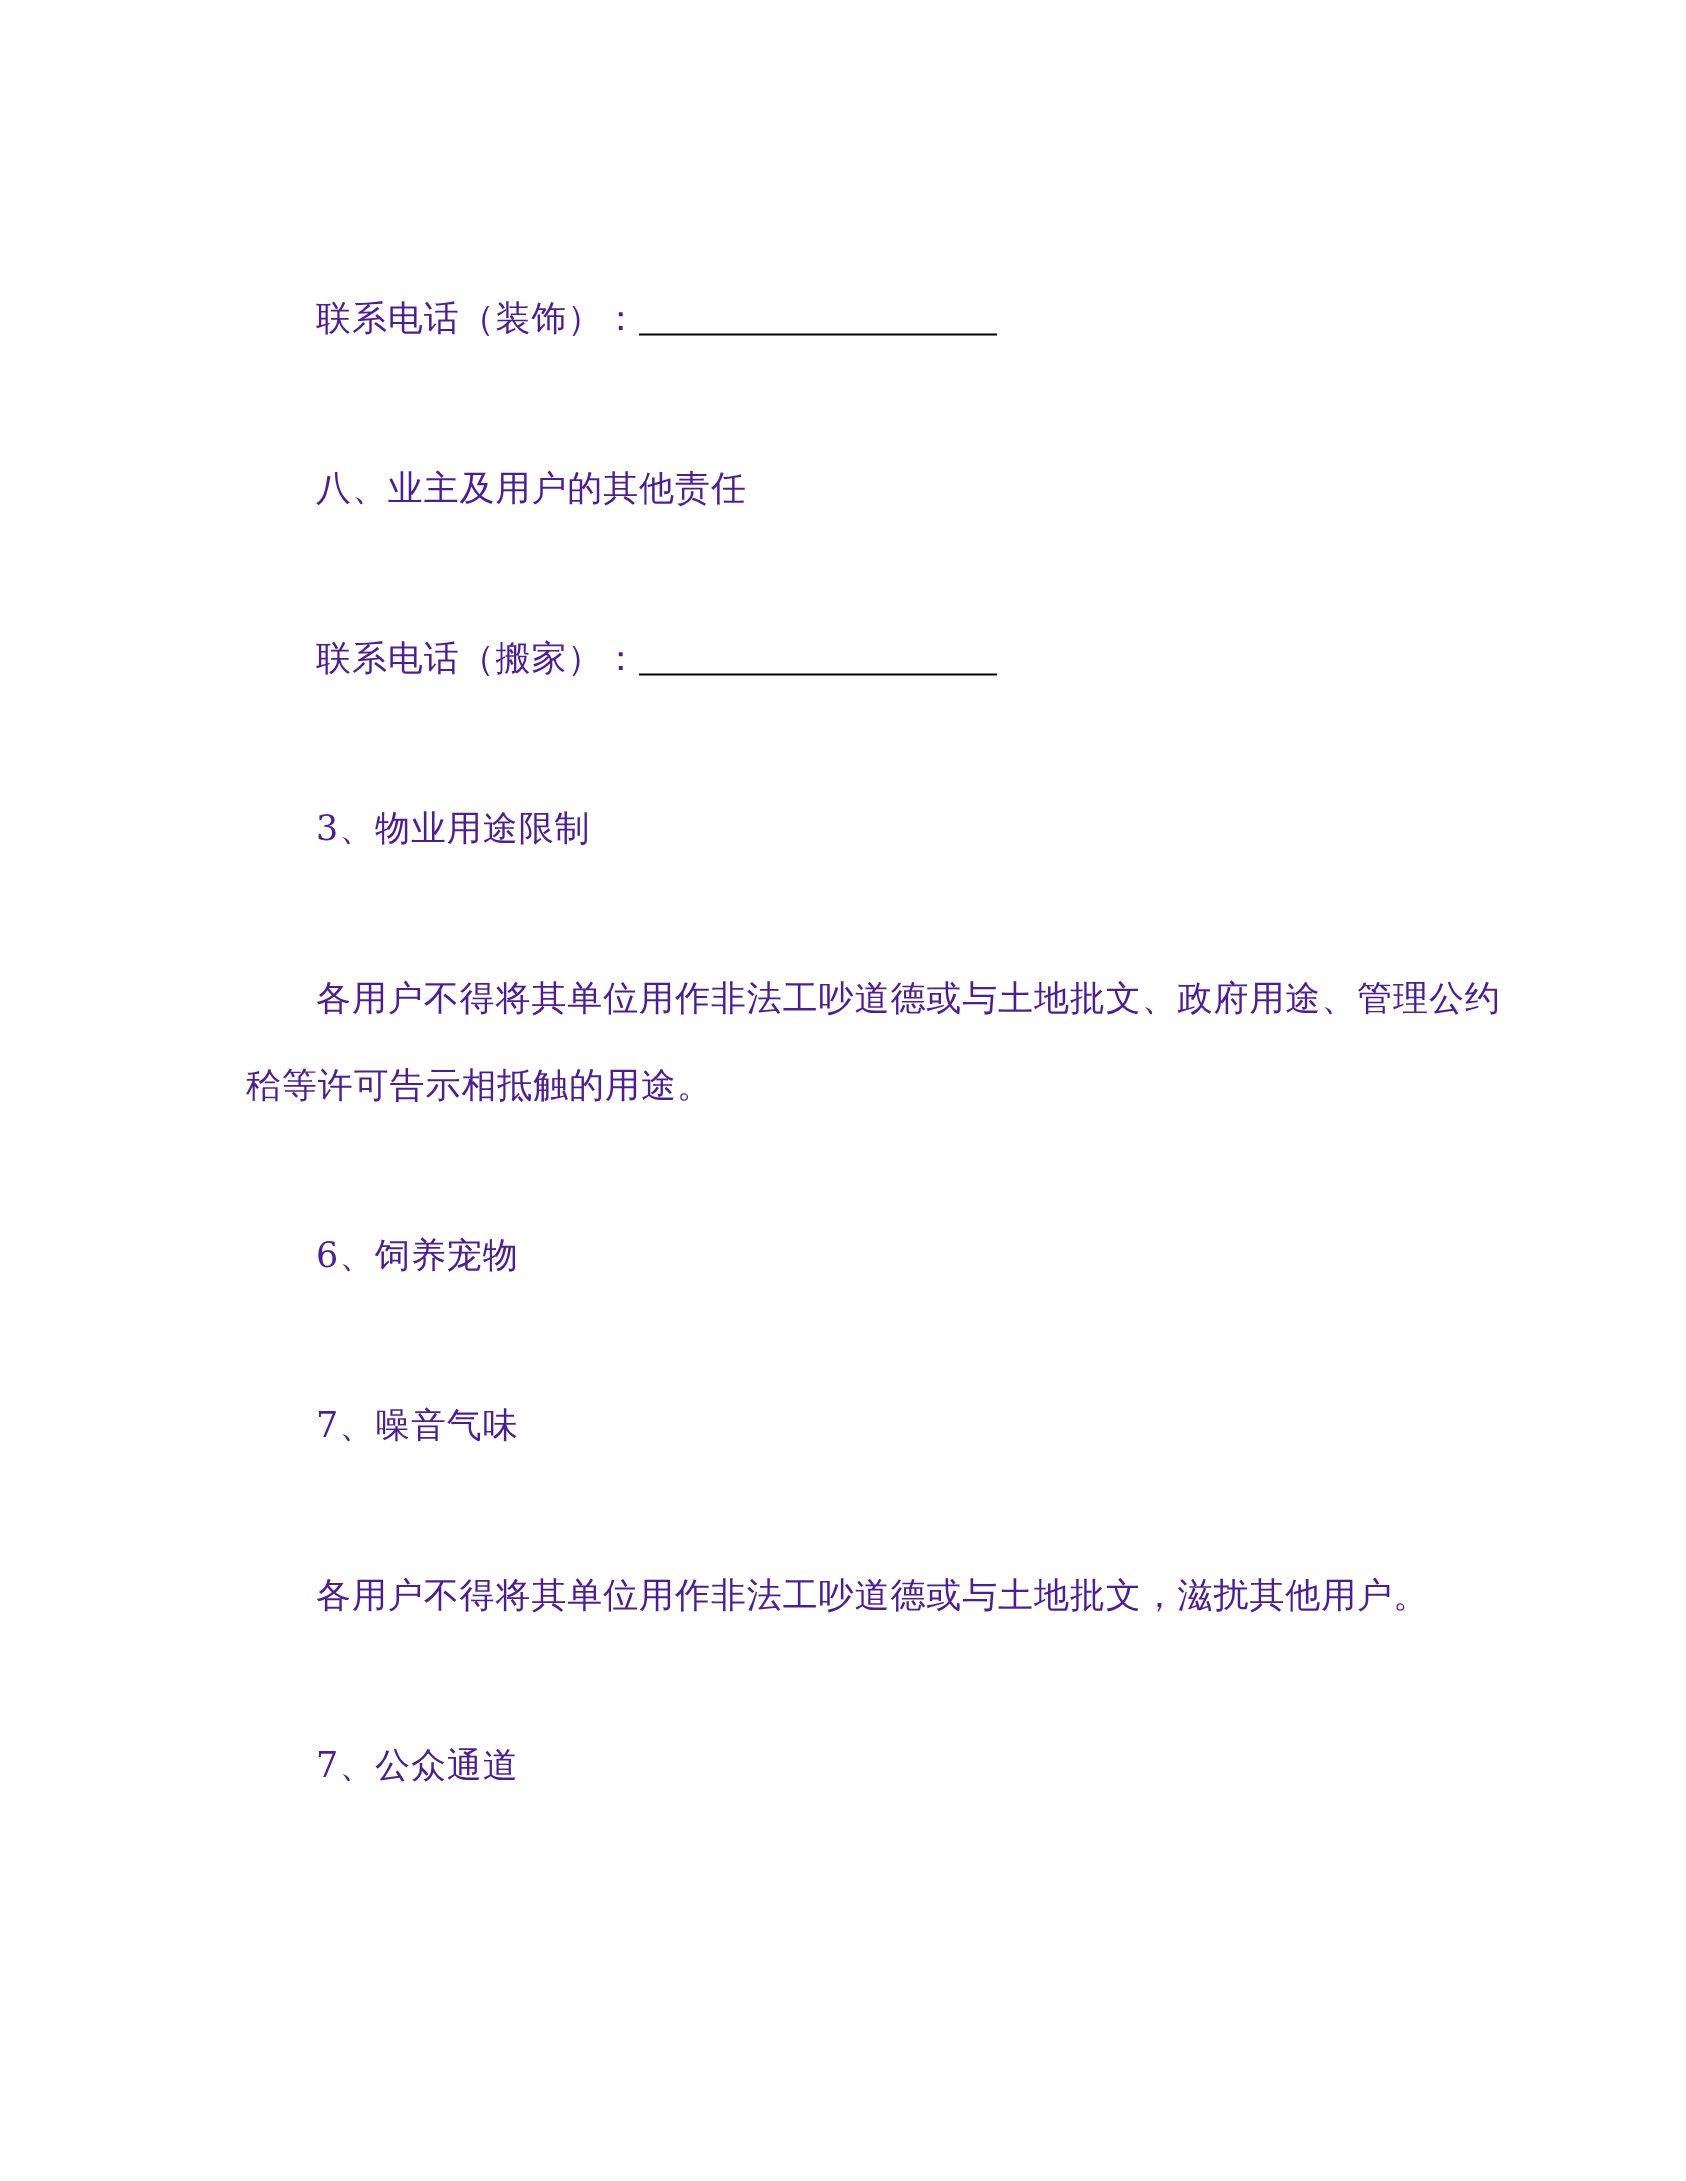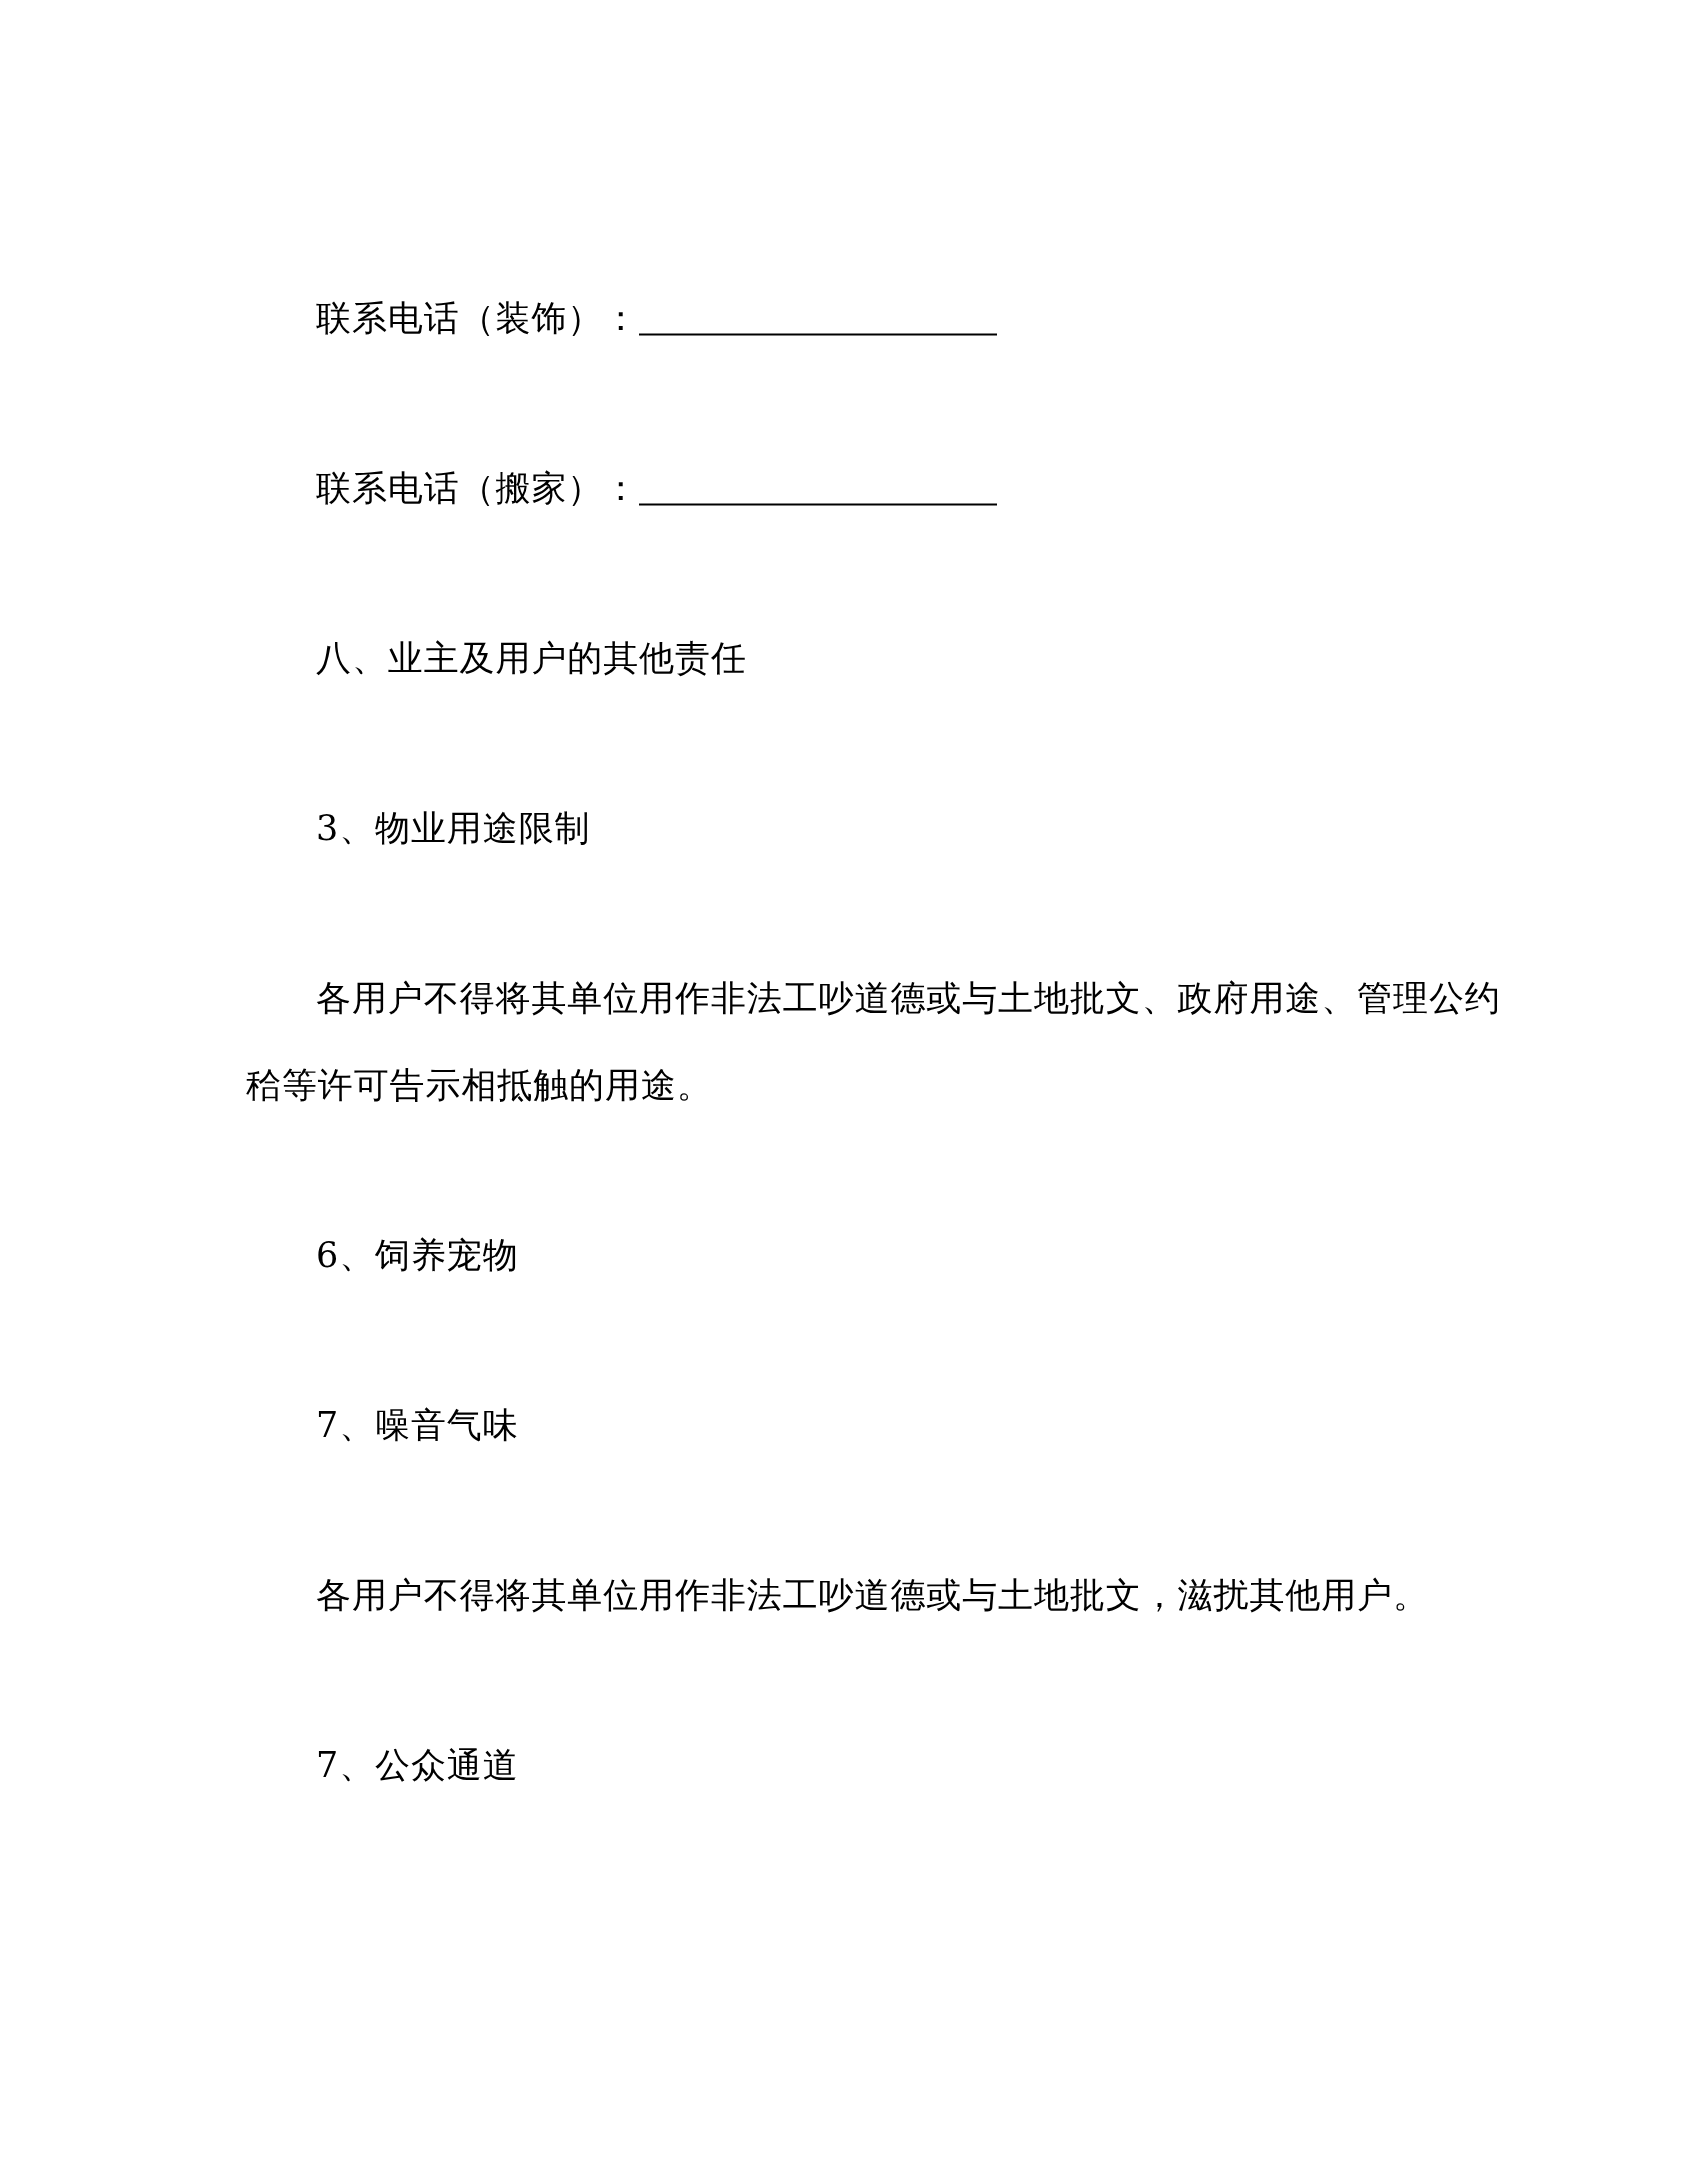--- a/index.html
+++ b/index.html
@@ -6,21 +6,21 @@
     margin: 0;
     padding: 0;
     background: #ffffff;
   }
   .page {
     position: relative;
     width: 1686px;
     height: 2182px;
     background: #ffffff;
     font-family: "DejaVu Serif", "Liberation Serif", serif;
-    color: #000000;
+    color: #4c1d95;
     overflow: hidden;
   }
   .content {
     position: absolute;
     top: 275px;
     left: 246px;
     width: 1258px;
     font-size: 35px;
   }
   .para {
@@ -40,23 +40,23 @@
   }
 </style>
 </head>
 <body>
 
 <div class="page">
   <div class="content">
 
     <p class="para"><span>联系电话（装饰）：</span><span class="blank-line"></span></p>
 
+    <p class="para">八、业主及用户的其他责任</p>
+
     <p class="para"><span>联系电话（搬家）：</span><span class="blank-line"></span></p>
-
-    <p class="para">八、业主及用户的其他责任</p>
 
     <p class="para">3、物业用途限制</p>
 
     <p class="para">各用户不得将其单位用作非法工吵道德或与土地批文、政府用途、管理公约秴等许可告示相抵触的用途。</p>
 
     <p class="para">6、饲养宠物</p>
 
 
     <p class="para">7、噪音气味</p>
 

